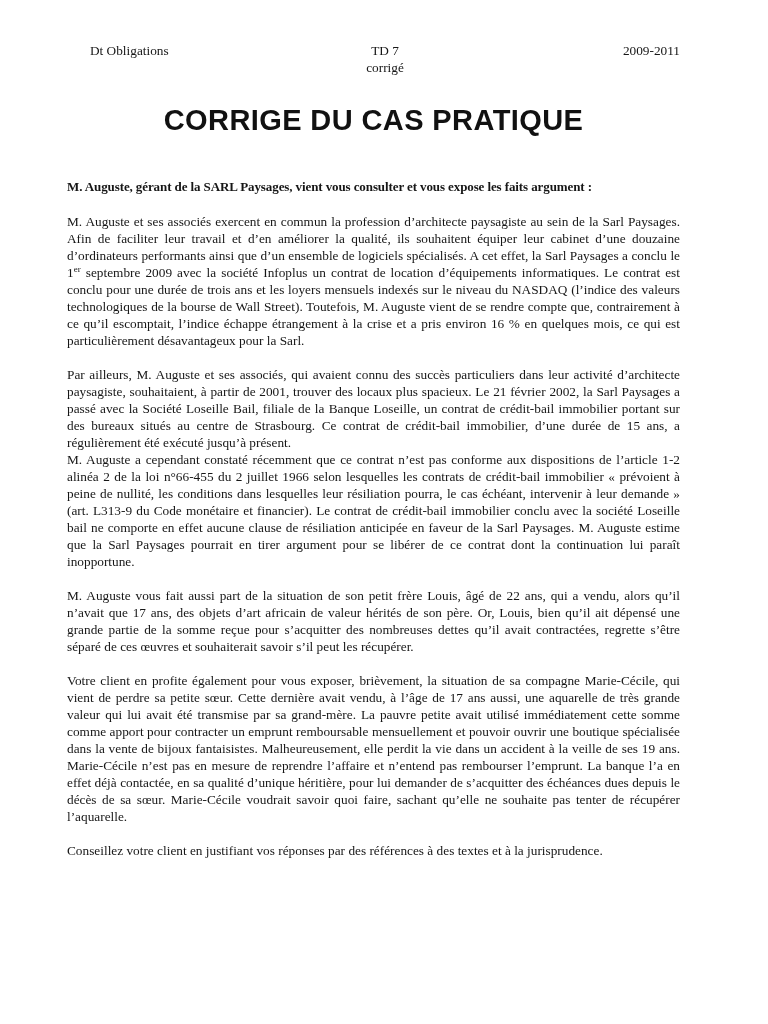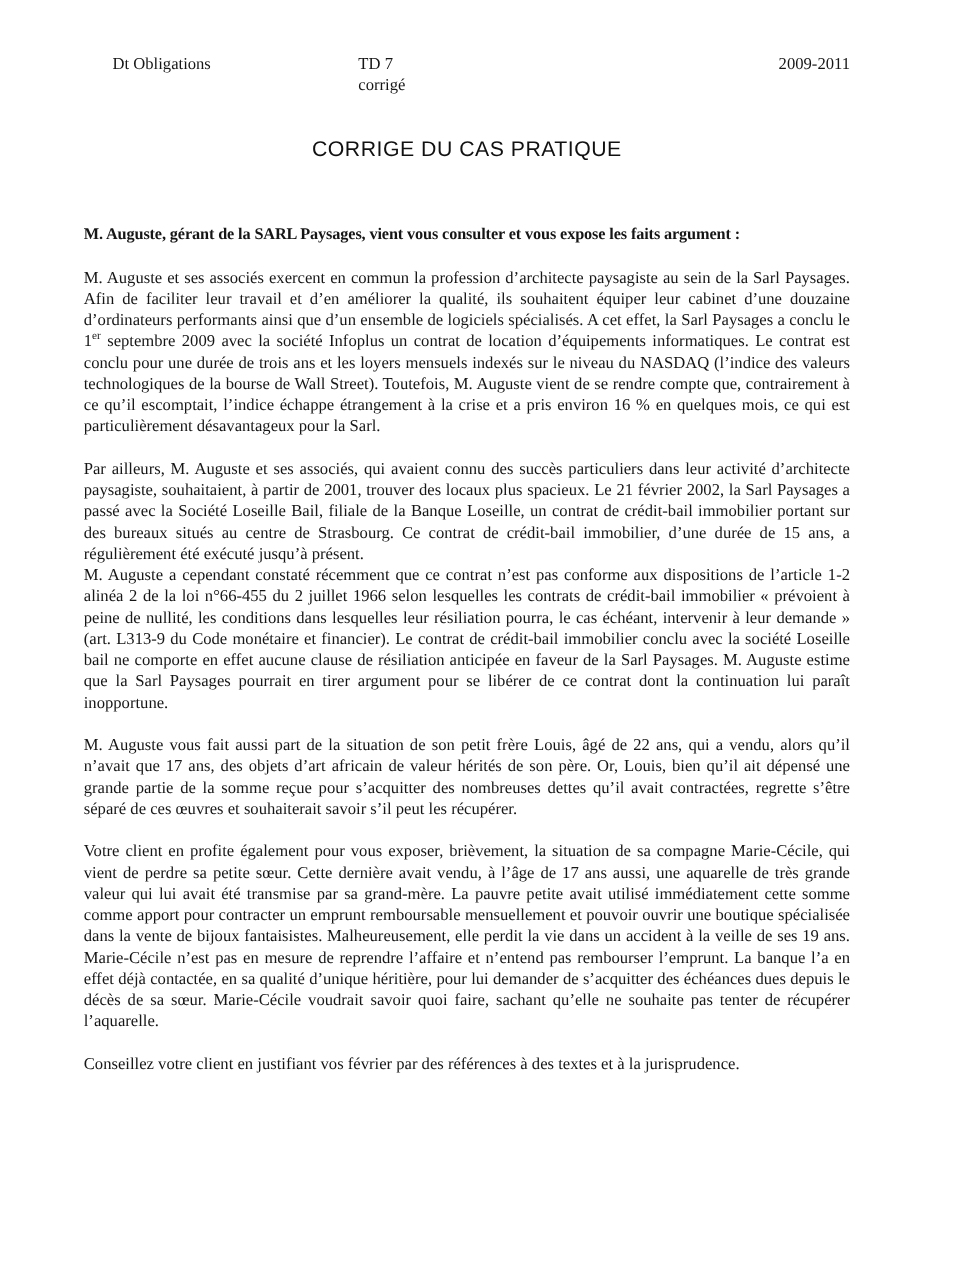--- a/index.html
+++ b/index.html
@@ -20,30 +20,30 @@
     border-radius: 21px;
   }
   
   .doc-header {
     display: flex;
     font-size: 13.3px;
     line-height: 17px;
   }
   .h-col { flex: 1 1 0; }
   .h-left  { text-align: left; padding-left: 23px; }
-  .h-center{ }
+  .h-center{ text-align: center; }
   .h-right { text-align: right; }
   .h-line2 { margin-top: 18px; }
   
   .doc-title {
     margin: 31px 0 0 0;
     text-align: center;
     font-family: "Liberation Sans", sans-serif;
-    font-weight: 400;
-    font-size: 17px;
+    font-weight: 700;
+    font-size: 29px;
     line-height: 26px;
     letter-spacing: 0.4px;
     color: #111111;
   }
   
   .intro {
     margin: 45px 0 0 0;
     font-size: 13px;
     line-height: 17px;
     font-weight: 700;
@@ -91,15 +91,15 @@
   <p class="para first-para"><span>M. Auguste et ses associés exercent en commun la profession d’architecte paysagiste au sein de la Sarl Paysages. Afin de faciliter leur travail et d’en améliorer la qualité, ils souhaitent équiper leur cabinet d’une douzaine d’ordinateurs performants ainsi que d’un ensemble de logiciels spécialisés. A cet effet, la Sarl Paysages a conclu le 1</span><sup class="ord">er</sup><span> septembre 2009 avec la société Infoplus un contrat de location d’équipements informatiques. Le contrat est conclu pour une durée de trois ans et les loyers mensuels indexés sur le niveau du NASDAQ (l’indice des valeurs technologiques de la bourse de Wall Street). Toutefois, M. Auguste vient de se rendre compte que, contrairement à ce qu’il escomptait, l’indice échappe étrangement à la crise et a pris environ 16 % en quelques mois, ce qui est particulièrement désavantageux pour la Sarl.</span></p>
 
   <p class="para gap-above">Par ailleurs, M. Auguste et ses associés, qui avaient connu des succès particuliers dans leur activité d’architecte paysagiste, souhaitaient, à partir de 2001, trouver des locaux plus spacieux. Le 21 février 2002, la Sarl Paysages a passé avec la Société Loseille Bail, filiale de la Banque Loseille, un contrat de crédit-bail immobilier portant sur des bureaux situés au centre de Strasbourg. Ce contrat de crédit-bail immobilier, d’une durée de 15 ans, a régulièrement été exécuté jusqu’à présent.</p>
 
   <p class="para">M. Auguste a cependant constaté récemment que ce contrat n’est pas conforme aux dispositions de l’article 1-2 alinéa 2 de la loi n°66-455 du 2 juillet 1966 selon lesquelles les contrats de crédit-bail immobilier « prévoient à peine de nullité, les conditions dans lesquelles leur résiliation pourra, le cas échéant, intervenir à leur demande » (art. L313-9 du Code monétaire et financier). Le contrat de crédit-bail immobilier conclu avec la société Loseille bail ne comporte en effet aucune clause de résiliation anticipée en faveur de la Sarl Paysages. M. Auguste estime que la Sarl Paysages pourrait en tirer argument pour se libérer de ce contrat dont la continuation lui paraît inopportune.</p>
 
   <p class="para gap-above">M. Auguste vous fait aussi part de la situation de son petit frère Louis, âgé de 22 ans, qui a vendu, alors qu’il n’avait que 17 ans, des objets d’art africain de valeur hérités de son père. Or, Louis, bien qu’il ait dépensé une grande partie de la somme reçue pour s’acquitter des nombreuses dettes qu’il avait contractées, regrette s’être séparé de ces œuvres et souhaiterait savoir s’il peut les récupérer.</p>
 
   <p class="para gap-above">Votre client en profite également pour vous exposer, brièvement, la situation de sa compagne Marie-Cécile, qui vient de perdre sa petite sœur. Cette dernière avait vendu, à l’âge de 17 ans aussi, une aquarelle de très grande valeur qui lui avait été transmise par sa grand-mère. La pauvre petite avait utilisé immédiatement cette somme comme apport pour contracter un emprunt remboursable mensuellement et pouvoir ouvrir une boutique spécialisée dans la vente de bijoux fantaisistes. Malheureusement, elle perdit la vie dans un accident à la veille de ses 19 ans. Marie-Cécile n’est pas en mesure de reprendre l’affaire et n’entend pas rembourser l’emprunt. La banque l’a en effet déjà contactée, en sa qualité d’unique héritière, pour lui demander de s’acquitter des échéances dues depuis le décès de sa sœur. Marie-Cécile voudrait savoir quoi faire, sachant qu’elle ne souhaite pas tenter de récupérer l’aquarelle.</p>
 
-  <p class="para gap-above closing">Conseillez votre client en justifiant vos février par des références à des textes et à la jurisprudence.</p>
+  <p class="para gap-above closing">Conseillez votre client en justifiant vos réponses par des références à des textes et à la jurisprudence.</p>
 
 </div>
 
 </body></html>

